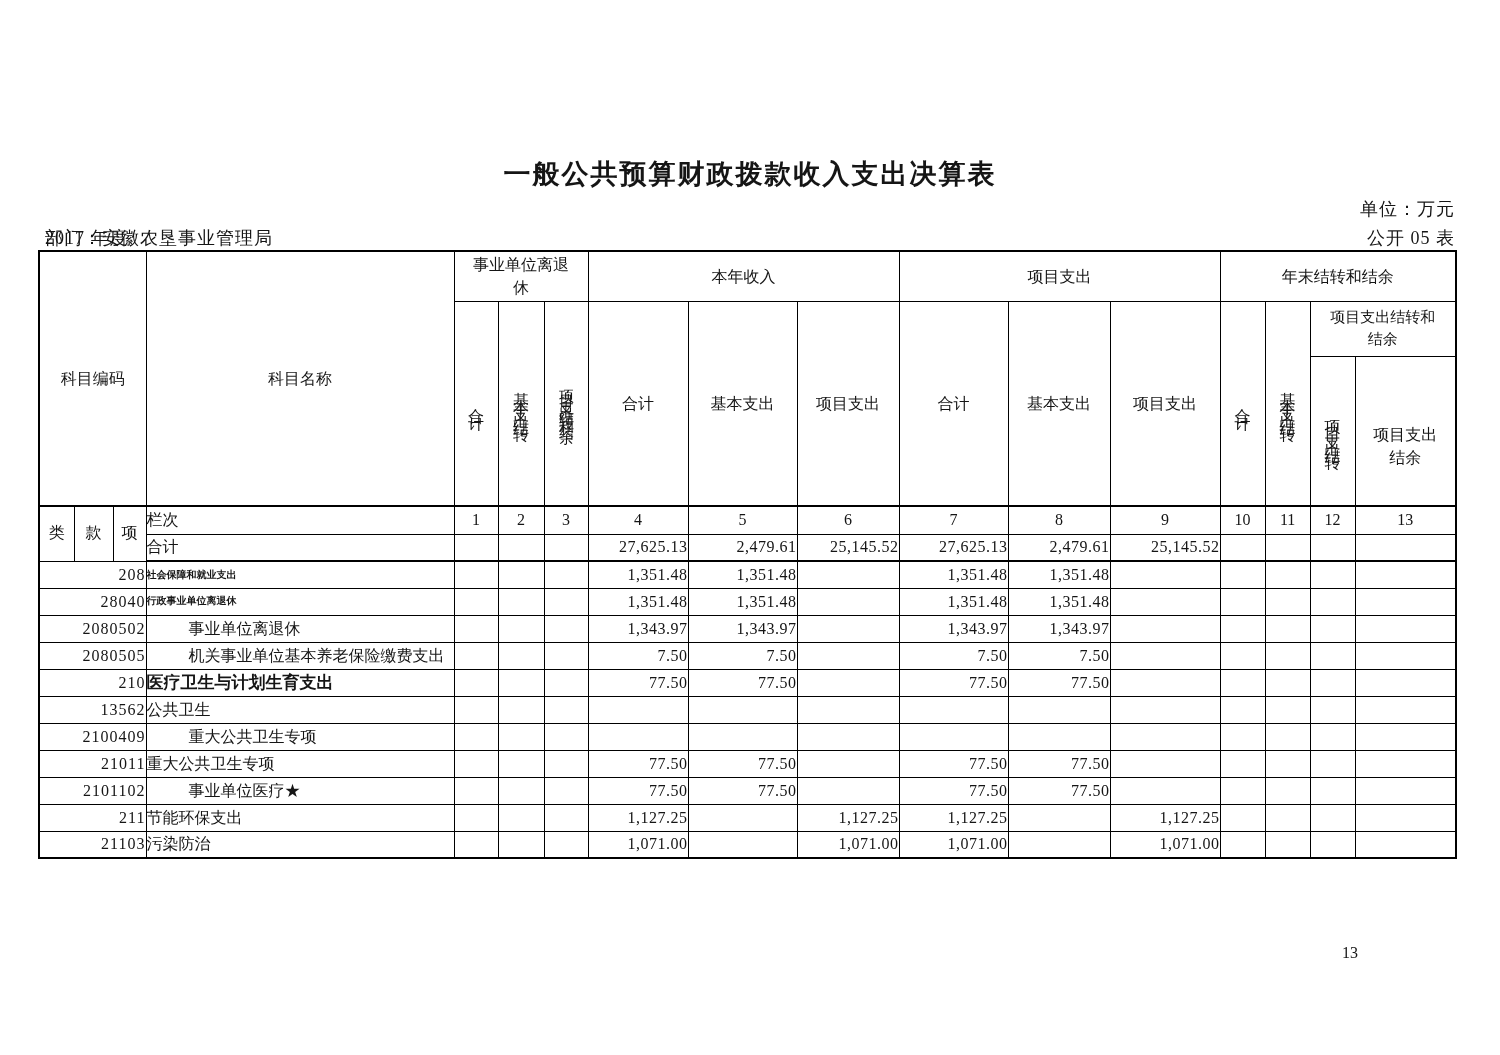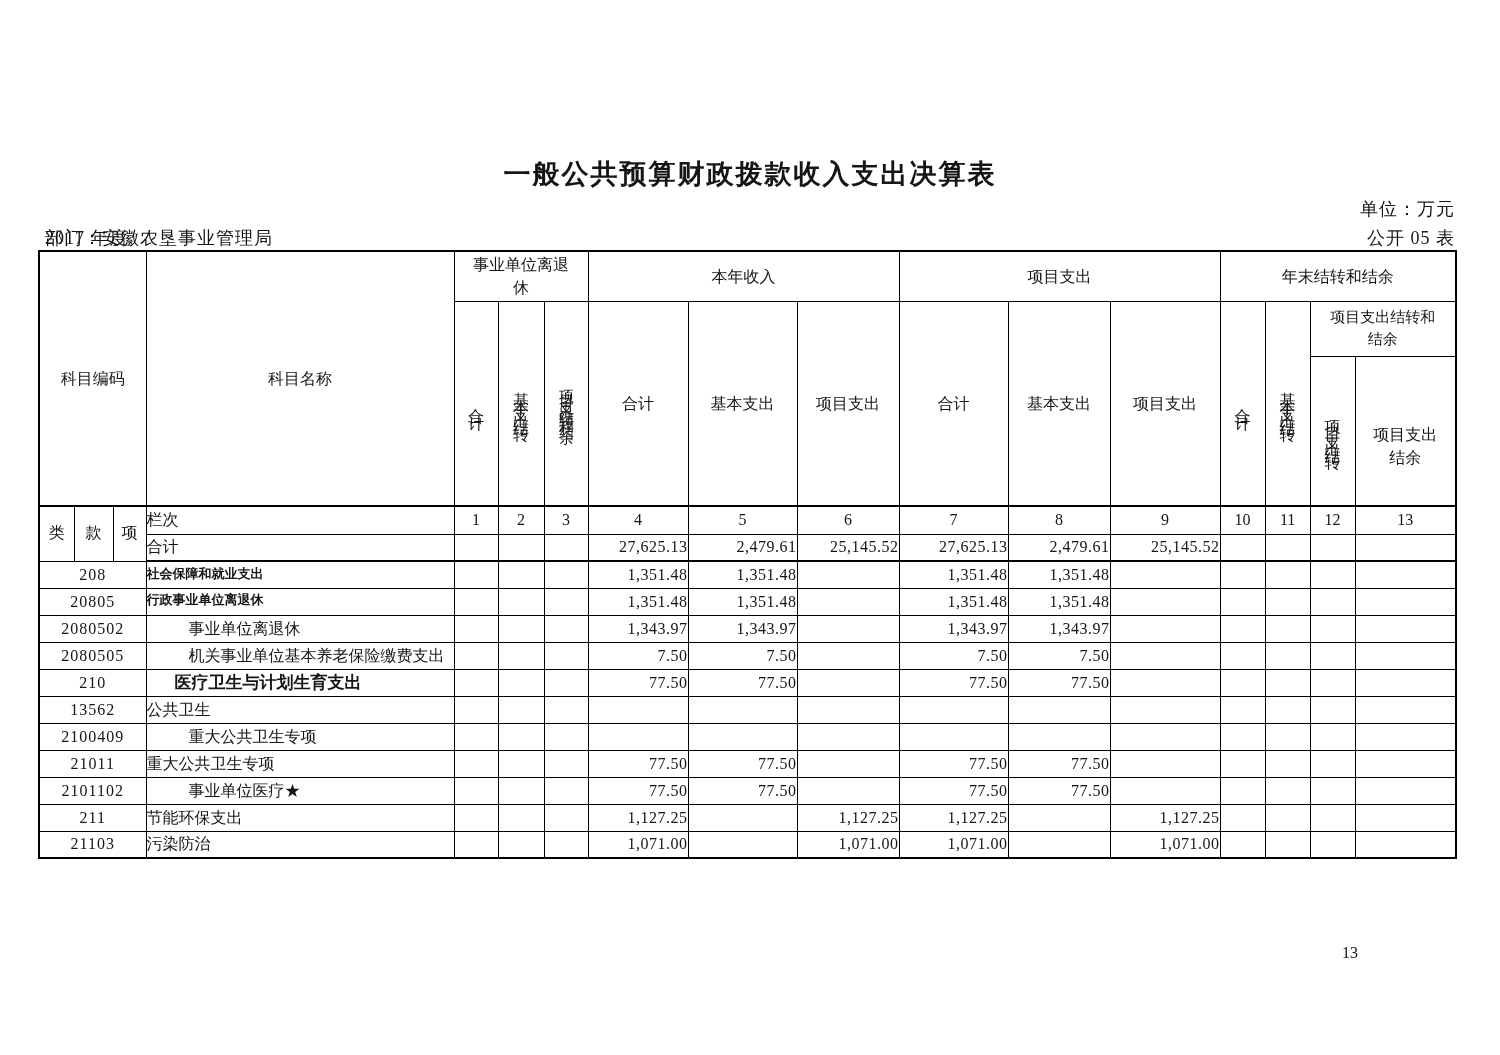--- a/index.html
+++ b/index.html
@@ -50,28 +50,28 @@
     letter-spacing:7px;font-size:16px;line-height:1;
   }
   .vtext.long{letter-spacing:5px;font-size:15px;}
   .hdr-divide{border-bottom:2px solid #000 !important;}
 
   tbody tr{height:27px;}
   tbody tr.lane-row{height:28px;}
   tbody tr.lane-row td{border-bottom:1px solid #000;}
   tbody tr.total-row td{border-bottom:2px solid #000;}
   td.code-cell{
-    text-align:center;padding-left:8px;font-size:17px;letter-spacing:1px;
+    text-align:right;padding-left:8px;font-size:17px;letter-spacing:1px;
   }
   td.kkx{text-align:center;font-size:17px;}
   td.name-cell{
     text-align:left;padding:2px 4px 2px 10px;font-size:17px;line-height:1.25;
   }
-  td.name-cell.bold-sm{font-weight:bold;font-size:13px;font-family:Liberation Mono, monospace;}
-  td.name-cell.bold{font-weight:bold;font-family:"Liberation Sans", sans-serif;font-size:17px;padding-left:28px;}
+  td.name-cell.bold-sm{font-weight:bold;font-size:10px;font-family:Liberation Sans, sans-serif;}
+  td.name-cell.bold{font-weight:bold;font-family:"Liberation Sans", sans-serif;font-size:17px;}
   td.name-cell.indent{text-indent:42px;}
   td.lane-num{text-align:center;font-size:16px;}
   td.val-cell{
     text-align:right;padding-right:9px;font-size:16.5px;letter-spacing:0.5px;
     white-space:nowrap;
   }
 </style>
 </head>
 <body>
 
@@ -178,21 +178,21 @@
         <td class="val-cell"></td>
         <td class="val-cell">1,351.48</td>
         <td class="val-cell">1,351.48</td>
         <td class="val-cell"></td>
         <td class="val-cell"></td>
         <td class="val-cell"></td>
         <td class="val-cell"></td>
         <td class="val-cell"></td>
       </tr>
       <tr>
-        <td colspan="3" class="code-cell">20805</td>
+        <td colspan="3" class="code-cell">28040</td>
         <td class="name-cell bold-sm">行政事业单位离退休</td>
         <td class="val-cell"></td>
         <td class="val-cell"></td>
         <td class="val-cell"></td>
         <td class="val-cell">1,351.48</td>
         <td class="val-cell">1,351.48</td>
         <td class="val-cell"></td>
         <td class="val-cell">1,351.48</td>
         <td class="val-cell">1,351.48</td>
         <td class="val-cell"></td>

